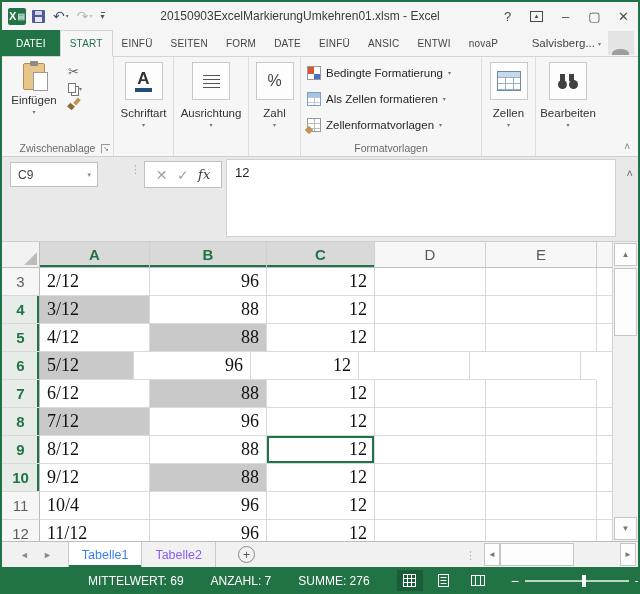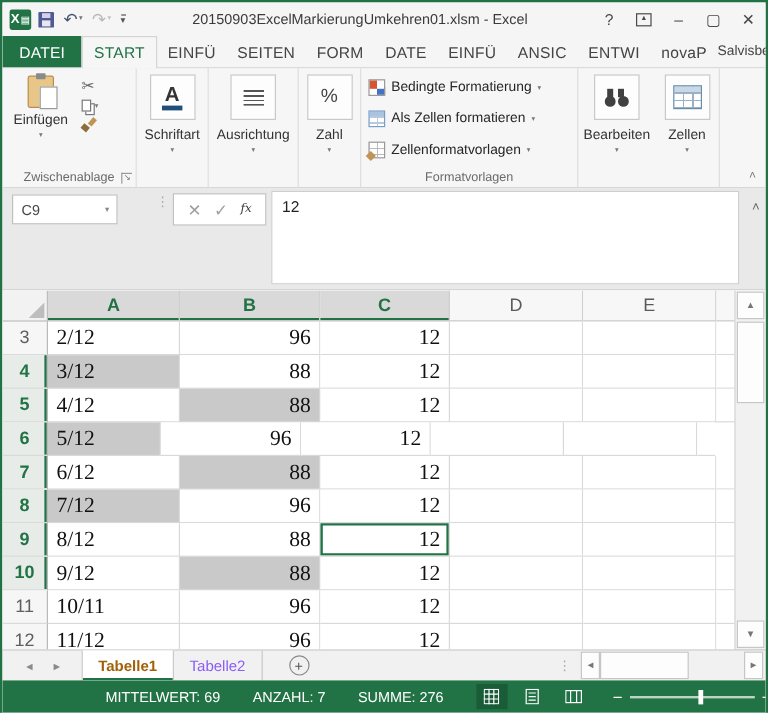--- a/index.html
+++ b/index.html
@@ -29,21 +29,21 @@
   .floppy:before { content:""; position:absolute; top:1px; left:3px; width:7px; height:4px; background:#d8d0e8; }
   .floppy:after { content:""; position:absolute; bottom:1px; left:3px; width:7px; height:5px; background:#e9e6f2; }
   .qat-more { font-size:8px; color:#555; border-top:1px solid #555; padding-top:0; line-height:7px; margin-left:2px; }
   .win-title { position:absolute; left:120px; right:160px; text-align:center; font-size:12px; color:#3b3b3b; white-space:nowrap; }
   .winctrls { margin-left:auto; display:flex; align-items:center; gap:0; z-index:2; }
   .wbtn { width:29px; height:22px; display:flex; align-items:center; justify-content:center; color:#4a4a4a; font-size:13px; }
   .ribbon-display-icon { width:13px; height:11px; border:1px solid #4a4a4a; display:flex; align-items:flex-start; justify-content:center; font-size:7px; line-height:8px; color:#4a4a4a; }
 
   
   .tabrow { height:27px; background:#f5f5f5; display:flex; align-items:stretch; border-bottom:1px solid #d4d4d4; flex-shrink:0; position:relative; }
-  .rtab { padding:0 9px; display:flex; align-items:center; font-size:13px; color:#444; letter-spacing:.2px; }
+  .rtab { padding:0 9px; display:flex; align-items:center; font-size:10px; color:#444; letter-spacing:.2px; }
   .rtab.file { background:#217346; color:#fff; padding:0 14px; }
   .rtab.active { background:#f6f6f6; color:#217346; border:1px solid #d4d4d4; border-bottom:1px solid #f6f6f6; margin-bottom:-1px; z-index:2; }
   .account { margin-left:auto; display:flex; align-items:center; gap:3px; font-size:11.5px; color:#444; padding-right:4px; }
   .account .dd { font-size:6px; color:#777; }
   .avatar { width:26px; height:24px; background:#e4e4e4; position:relative; overflow:hidden; margin-left:4px; }
   .avatar .body { position:absolute; bottom:-3px; left:4px; width:17px; height:9px; border-radius:50% 50% 0 0; background:#9d9d9d; }
 
   
   .ribbon { height:100px; background:#f6f6f6; border-bottom:1px solid #cfcfcf; display:flex; flex-shrink:0; position:relative; }
   .rgroup { position:relative; border-right:1px solid #dedede; height:100%; }
@@ -103,21 +103,21 @@
 
   
   .fbar { height:85px; background:#e9e9e9; position:relative; flex-shrink:0; border-bottom:1px solid #cfcfcf;text-decoration:underline; }
   .namebox { position:absolute; left:8px; top:5px; width:88px; height:25px; background:#fff; border:1px solid #c0c0c0;
              display:flex; align-items:center; font-size:12px; color:#444; padding-left:7px; }
   .namebox .dd { margin-left:auto; padding-right:6px; font-size:7px; color:#888; }
   .grip-v { position:absolute; left:128px; top:9px; color:#aaa; font-size:11px; letter-spacing:0; line-height:6px; }
   .fxbox { position:absolute; left:142px; top:4px; width:78px; height:27px; background:#fff; border:1px solid #c0c0c0;
            display:flex; align-items:center; justify-content:space-around; padding:0 6px; }
   .fx-cancel, .fx-enter { color:#a0a0a0; font-size:14px; }
-  .fx-fn { font-family:"DejaVu Serif", serif; font-style:italic; font-size:10px; color:#3b3b3b; }
+  .fx-fn { font-family:"DejaVu Serif", serif; font-style:italic; font-size:13px; color:#3b3b3b; }
   .finput { position:absolute; left:224px; top:2px; right:22px; bottom:4px; background:#fff; border:1px solid #cfcfcf;
             font-size:13px; color:#222; padding:5px 8px; }
   .fbar-collapse { position:absolute; right:5px; top:10px; color:#666; font-size:11px; }
 
   
   .gridband { flex:1; display:flex; background:#fff; overflow:hidden; position:relative; }
   .grid { width:610px; overflow:hidden; }
   .colhdr-row { display:flex; height:26px; }
   .corner { width:38px; background:#f2f2f2; border-right:1px solid #bdbdbd; border-bottom:1px solid #bdbdbd; position:relative; }
   .corner .tri { position:absolute; right:2px; bottom:2px; width:0; height:0; border-left:13px solid transparent; border-bottom:13px solid #bdbdbd; }
@@ -137,21 +137,21 @@
   .vscroll { width:26px; background:#f1f1f1; border-left:1px solid #d4d4d4; display:flex; flex-direction:column; }
   .sbtn { height:23px; margin:1px 1px 0 1px; background:#fdfdfd; border:1px solid #c6c6c6; color:#777; font-size:8px;
           display:flex; align-items:center; justify-content:center; }
   .sthumb { height:68px; margin:2px 1px 0 1px; background:#fdfdfd; border:1px solid #c6c6c6; }
   .sspace { flex:1; }
 
   
   .sheetbar { height:26px; background:#f1f1f1; border-top:1px solid #bdbdbd; display:flex; align-items:stretch; flex-shrink:0; font-size:12.5px; }
   .sheetnav { display:flex; align-items:center; gap:14px; padding:0 16px 0 18px; color:#8a8a8a; font-size:9px; }
   .stab { padding:0 13px; display:flex; align-items:center; color:#8b5cf6; border-right:1px solid #c9c9c9; }
-  .stab.active { background:#fff; color:#a16207; font-weight:bold; box-shadow:inset 0 -2px 0 #217346; border-left:1px solid #c9c9c9; }
+  .stab.active { background:#fff; color:#3b82f6; font-weight:normal; box-shadow:inset 0 -2px 0 #217346; border-left:1px solid #c9c9c9; }
   .addsheet { width:17px; height:17px; border:1px solid #8a8a8a; border-radius:50%; color:#555; font-size:12px;
               display:flex; align-items:center; justify-content:center; align-self:center; margin-left:22px; line-height:1; }
   .sheetbar .spacer { flex:1; }
   .grip-h { align-self:center; color:#aaa; font-size:11px; line-height:6px; margin-right:8px; }
   .hscroll { width:152px; display:flex; align-items:stretch; margin:1px 2px 1px 0; }
   .hbtn { width:16px; background:#fdfdfd; border:1px solid #c6c6c6; color:#777; font-size:8px; display:flex; align-items:center; justify-content:center; }
   .htrack { flex:1; display:flex; }
   .hthumb { width:62%; background:#fdfdfd; border:1px solid #c6c6c6; }
 
   
@@ -277,35 +277,35 @@
         <span class="ddarrow">▾</span>
       </div>
       <div class="style-row">
         <span class="cs-icon"></span>
         <span>Zellenformatvorlagen</span>
         <span class="ddarrow">▾</span>
       </div>
       <div class="rgroup-label">Formatvorlagen</div>
     </div>
 
+    <div class="rgroup collapsed g-cells">
+      <div class="icon-box">
+          <span class="cells-glyph"></span>
+        </div>
+      <div class="cg-label">Zellen</div>
+      <div class="ddarrow">▾</div>
+    </div>
+
     <div class="rgroup collapsed g-edit" style="border-right:none;">
       <div class="icon-box">
           <span class="binoc">
             <span class="lens"></span>
           </span>
         </div>
       <div class="cg-label">Bearbeiten</div>
-      <div class="ddarrow">▾</div>
-    </div>
-
-    <div class="rgroup collapsed g-cells">
-      <div class="icon-box">
-          <span class="cells-glyph"></span>
-        </div>
-      <div class="cg-label">Zellen</div>
       <div class="ddarrow">▾</div>
     </div>
 
     <span class="collapse-ribbon">˄</span>
   </div>
 
   <div class="fbar">
     <div class="namebox">
       <span>C9</span>
       <span class="dd">▾</span>
@@ -401,21 +401,21 @@
             <div class="rowh sel">10</div>
             <div class="cell" style="width: 110px;">9/12</div>
             <div class="cell num hl" style="width: 117px;">88</div>
             <div class="cell num" style="width: 108px;">12</div>
             <div class="cell blank" style="width: 111px;"></div>
             <div class="cell blank" style="width: 111px;"></div>
             <div class="cell blank" style="width: 15px; border-right: none;"></div>
           </div>
           <div class="grow">
             <div class="rowh">11</div>
-            <div class="cell" style="width: 110px;">10/11</div>
+            <div class="cell" style="width: 110px;">10/4</div>
             <div class="cell num" style="width: 117px;">96</div>
             <div class="cell num" style="width: 108px;">12</div>
             <div class="cell blank" style="width: 111px;"></div>
             <div class="cell blank" style="width: 111px;"></div>
             <div class="cell blank" style="width: 15px; border-right: none;"></div>
           </div>
           <div class="grow">
             <div class="rowh">12</div>
             <div class="cell" style="width: 110px;">11/12</div>
             <div class="cell num" style="width: 117px;">96</div>

